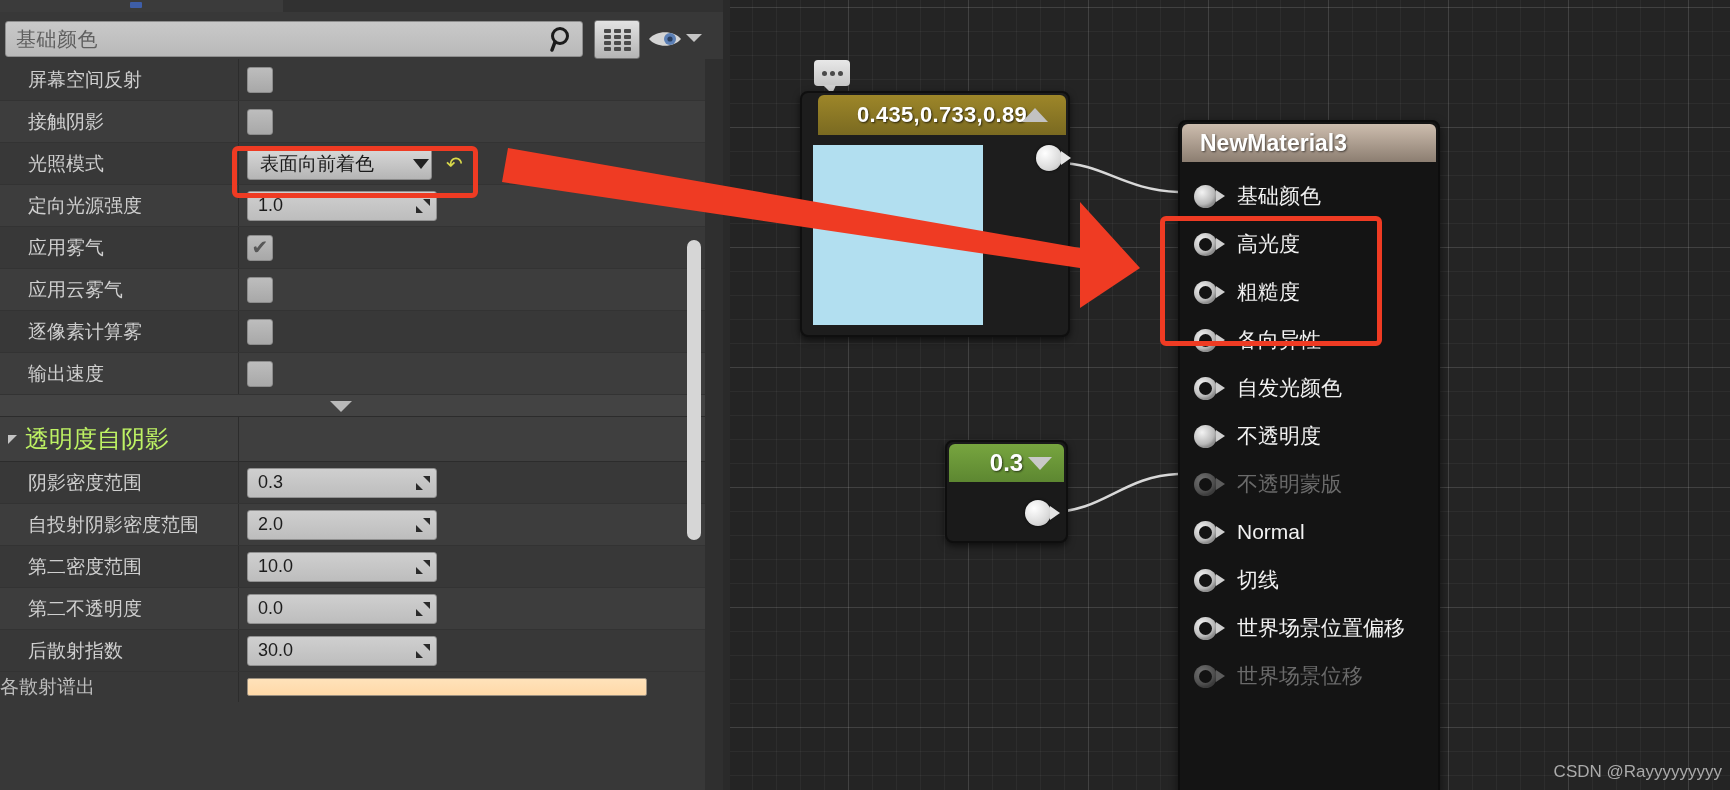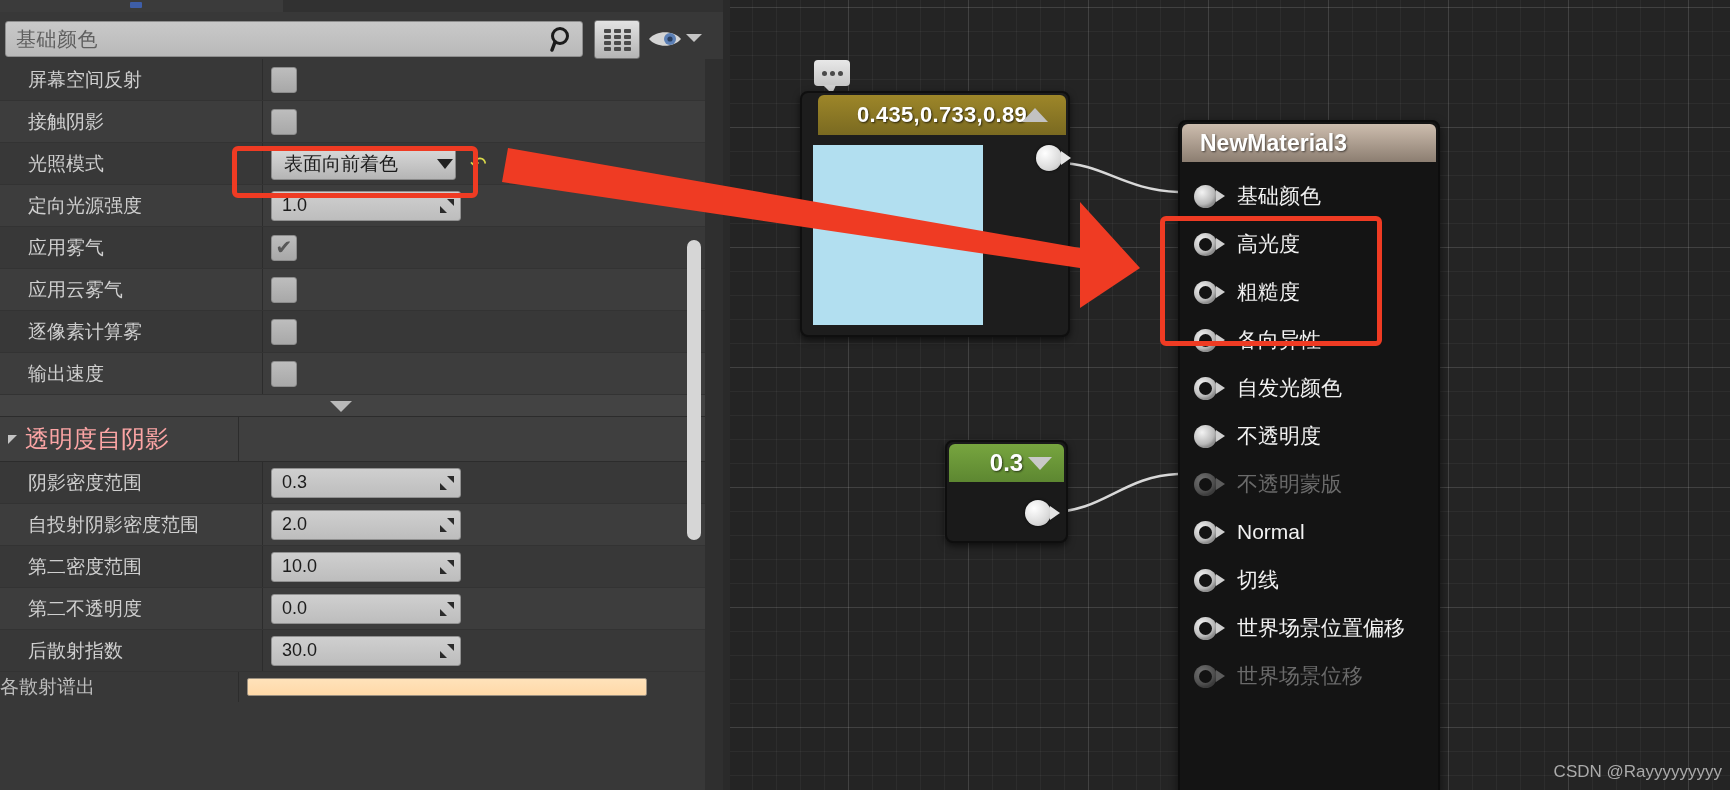--- a/index.html
+++ b/index.html
@@ -62,21 +62,20 @@
     position:absolute; left: 686px; top: 22px; width: 0; height: 0;
     border-left: 8px solid transparent; border-right: 8px solid transparent;
     border-top: 8px solid #c5c5c5;
   }
 
   
   .prop-list { position: absolute; left: 0; top: 47px; width: 705px; height: 731px; }
   .prop-row {
     position: relative; height: 42px; display: flex; align-items: center;
     border-bottom: 1px solid #333;
-    gap: 24px;
   }
   .prop-row.alt { background: #3d3d3d; }
   .prop-row .label {
     width: 238px; padding-left: 28px; color: #cfcfcf; font-size: 19px;
     white-space: nowrap; overflow: hidden;
   }
   .prop-row .value {
     flex: 1; height: 100%; display: flex; align-items: center;
     padding-left: 8px; border-left: 1px solid #2c2c2c;
   }
@@ -129,21 +128,21 @@
     border-top: 11px solid #b9b9b9;
   }
   .section-header {
     position: relative; height: 45px; background: #3f3f3f;
     display:flex; align-items:center; border-bottom:1px solid #2c2c2c;
   }
   .section-header .arrow {
     margin-left: 8px; width:0;height:0;
     border-top: 9px solid #c4c4c4; border-right: 9px solid transparent;
   }
-  .section-header .title { color: #fca5a5; font-size: 24px; margin-left: 8px; }
+  .section-header .title { color: #bef264; font-size: 24px; margin-left: 8px; }
   .section-header .rdiv {
     position:absolute; left:238px; top:0; bottom:0; width:1px; background:#2c2c2c;
   }
   .partial-row { height: 30px; overflow:hidden; display:flex; align-items:center; }
   .partial-row .label { width:238px; color:#bcbcbc; font-size:19px;}
   .partial-row .value { flex:1; border-left:1px solid #2c2c2c; padding-left:8px; height:100%; display:flex; align-items:center;}
   .colorbar {
     width: 400px; height: 18px; background: linear-gradient(#ffe2ba,#ffd9a8);
     border: 1px solid #9a8f80; border-radius: 2px;
   }

